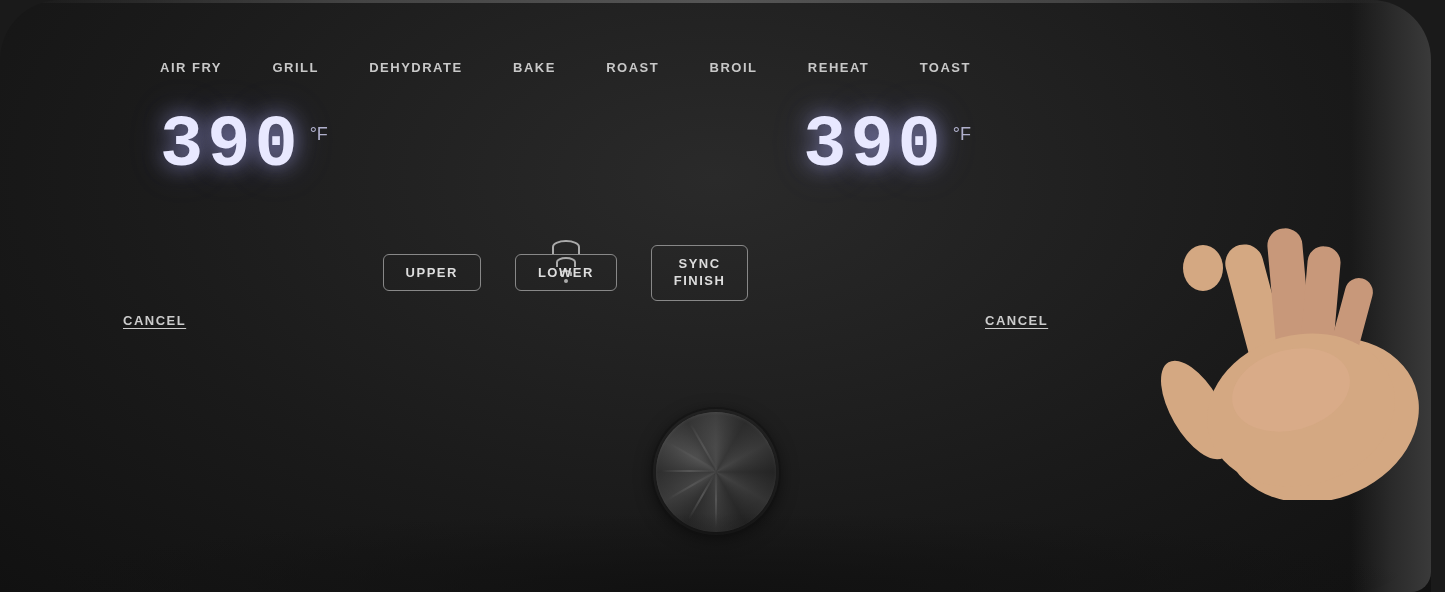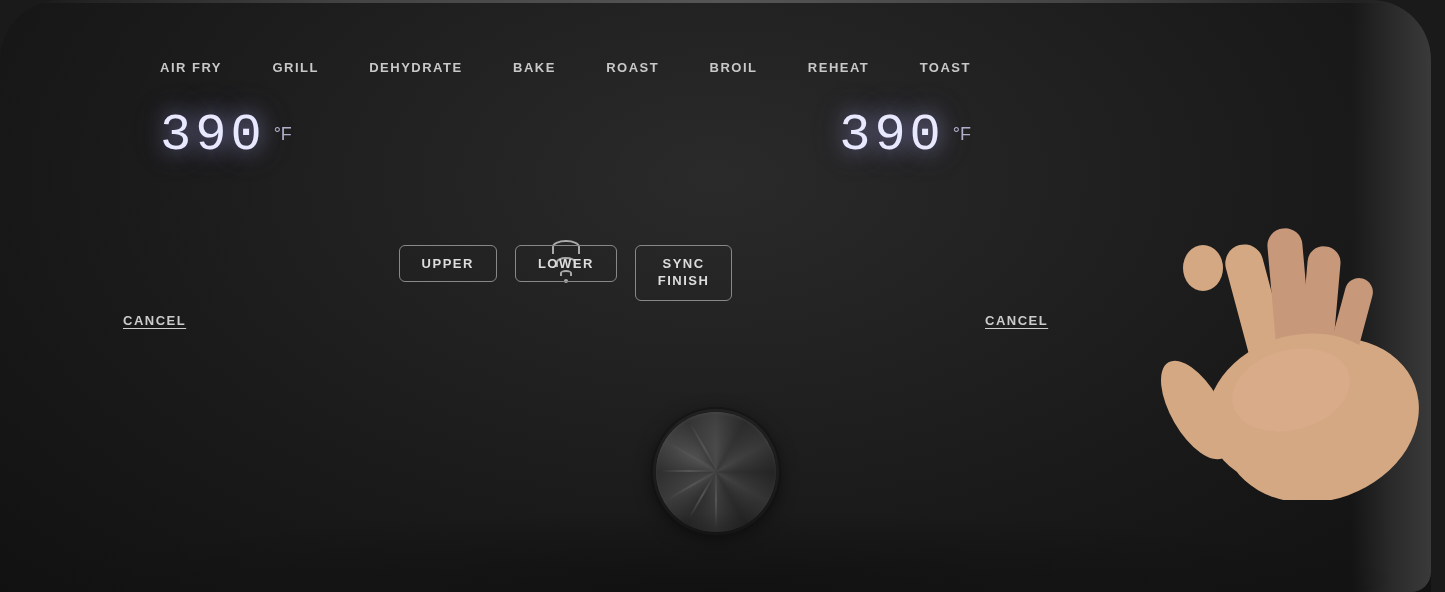--- a/index.html
+++ b/index.html
@@ -75,22 +75,22 @@
     }
 
     .temp-display {
       display: flex;
       align-items: flex-start;
       gap: 4px;
     }
 
     .temp-number {
       font-family: 'Courier New', monospace;
-      font-size: 52px;
-      font-weight: 400;
+      font-size: 72px;
+      font-weight: 700;
       color: #e8e8ff;
       letter-spacing: 4px;
       text-shadow: 0 0 20px rgba(180,180,255,0.6), 0 0 40px rgba(150,150,255,0.3);
       line-height: 1;
     }
 
     .temp-unit {
       font-size: 18px;
       color: #b0b0cc;
       margin-top: 14px;
@@ -125,22 +125,22 @@
     .wifi-dot { width: 4px; height: 4px; border-radius: 50%; background: #aaa; }
 
     
     .control-buttons {
       position: absolute;
       top: 245px;
       left: 100px;
       right: 400px;
       display: flex;
       justify-content: center;
-      align-items: flex-start;
-      gap: 18px;
+      align-items: center;
+      gap: 34px;
     }
 
     .ctrl-btn {
       border: 1.5px solid #888;
       border-radius: 6px;
       background: transparent;
       color: #ddd;
       font-size: 13px;
       font-weight: 700;
       letter-spacing: 1.5px;

